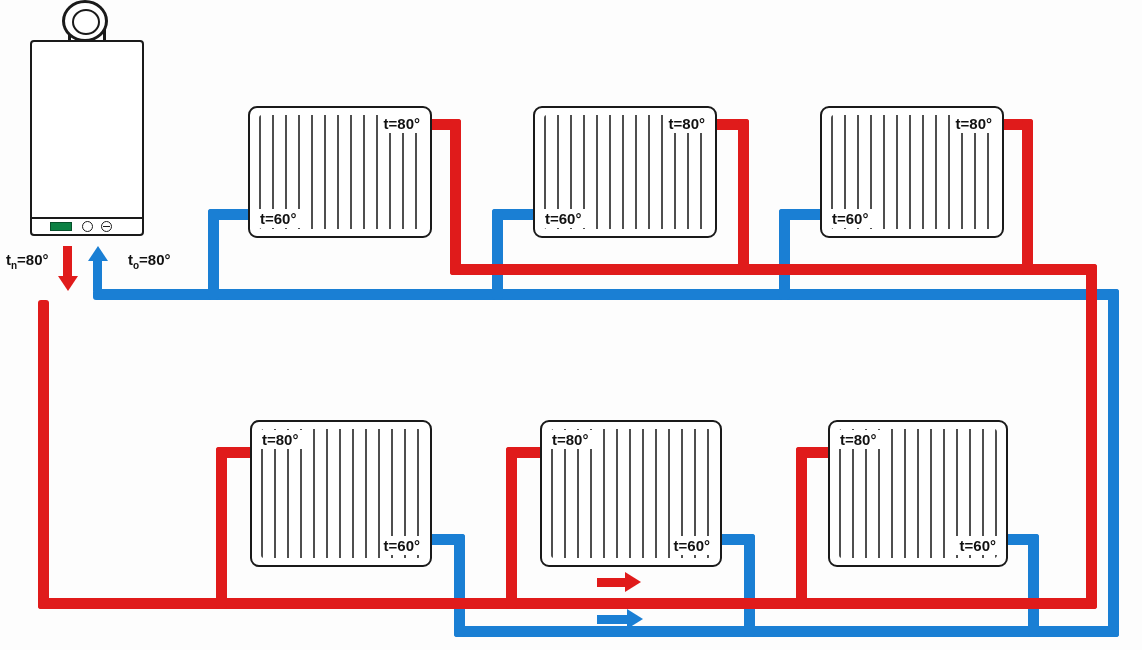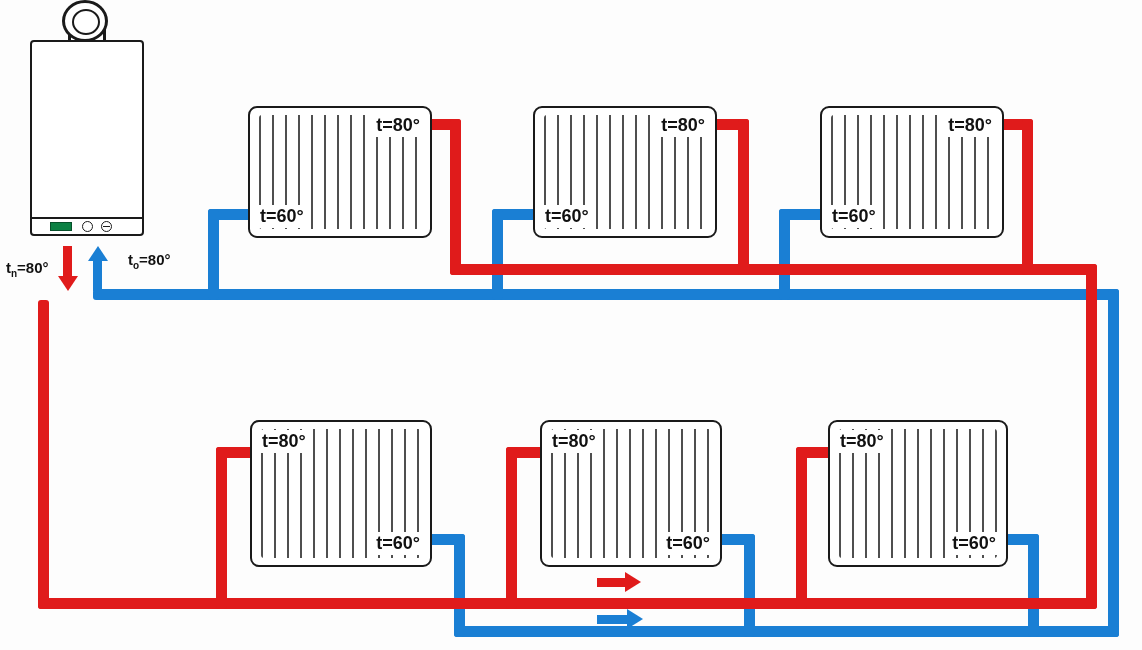--- a/index.html
+++ b/index.html
@@ -33,21 +33,21 @@
   .fins {
     position: absolute;
     left: 9px; right: 9px; top: 7px; bottom: 7px;
     background: repeating-linear-gradient(90deg,
       var(--fin) 0, var(--fin) 2px,
       transparent 2px, transparent 13px);
     border-radius: 3px;
   }
   .rlabel {
     position: absolute;
-    font-size: 18px;
+    font-size: 15px;
     font-weight: 600;
     color: #111;
     background: #ffffff;
     padding: 1px 4px;
     z-index: 4;
     white-space: nowrap;
   }
   .rlabel.tr { top: 6px;  right: 6px; }
   .rlabel.bl { bottom: 8px; left: 6px; }
   .rlabel.tl { top: 8px;  left: 6px; }
@@ -193,21 +193,21 @@
   <div class="boiler-body">
     <div class="boiler-panel">
       <div class="boiler-display"></div>
       <div class="boiler-knob k1"></div>
       <div class="boiler-knob k2">
           <div class="slit"></div>
         </div>
     </div>
   </div>
 
-  <div class="temp-label" style="left:6px; top:259px">
+  <div class="temp-label" style="left:6px; top:251px">
     <span>t</span><sub>n</sub><span>=80°</span>
   </div>
   <div class="temp-label" style="left:128px; top:251px">
     <span>t</span><sub>o</sub><span>=80°</span>
   </div>
 
   <div class="arrow-shaft-v" style="left:63px; top:246px; height:32px; background:var(--supply)"></div>
   <div class="arrow-head-down" style="left:58px; top:276px"></div>
   <div class="arrow-head-up" style="left:88px; top:246px"></div>
   <div class="arrow-shaft-v" style="left:93px; top:259px; height:32px; background:var(--return)"></div>

